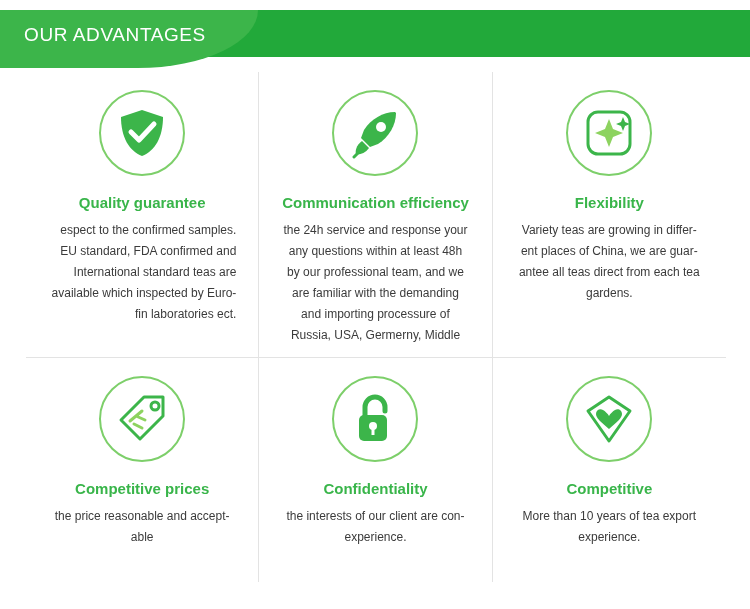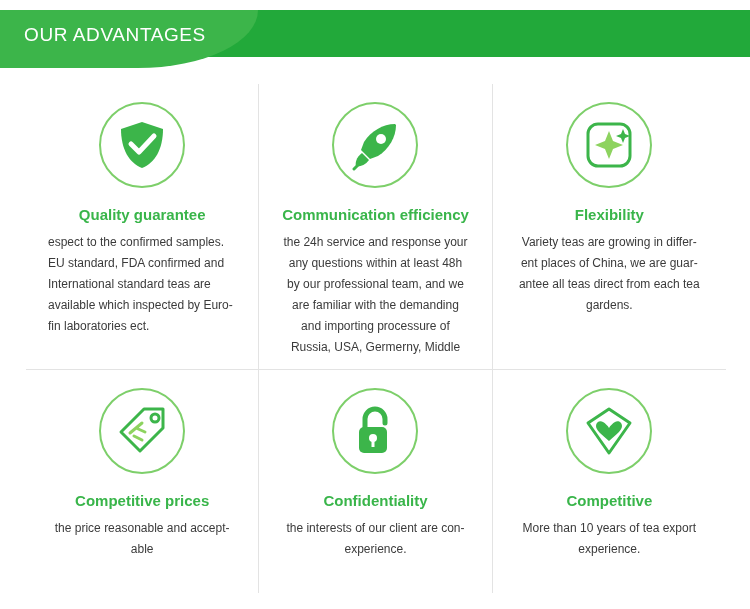--- a/index.html
+++ b/index.html
@@ -44,21 +44,21 @@
     font-size: 19px;
     letter-spacing: 0.6px;
     color: #ffffff;
     font-family: "Liberation Sans", sans-serif;
   }
 
   
   .grid {
     position: absolute;
     left: 26px;
-    top: 84px;
+    top: 72px;
     width: 700px;
     height: 510px;
     display: grid;
     grid-template-columns: 1fr 1fr 1fr;
     grid-template-rows: 1fr 1fr;
   }
   .cell {
     position: relative;
     padding: 12px 18px 10px 18px;
     text-align: center;
@@ -89,21 +89,21 @@
     margin-top: 10px;
     font-size: 12px;
     line-height: 19px;
     color: #3b3b3b;
     font-family: "Liberation Sans", sans-serif;
     padding: 0 4px;
   }
   .cell-body p { margin: 0 0 2px 0; }
 
   
-  .align-left { text-align: left; }
+  .align-left { text-align: right; }
 </style>
 </head>
 <body>
 
 <div class="page">
 
   <div class="banner"></div>
   <div class="banner-tab"></div>
   <div class="banner-title">OUR ADVANTAGES</div>
 

